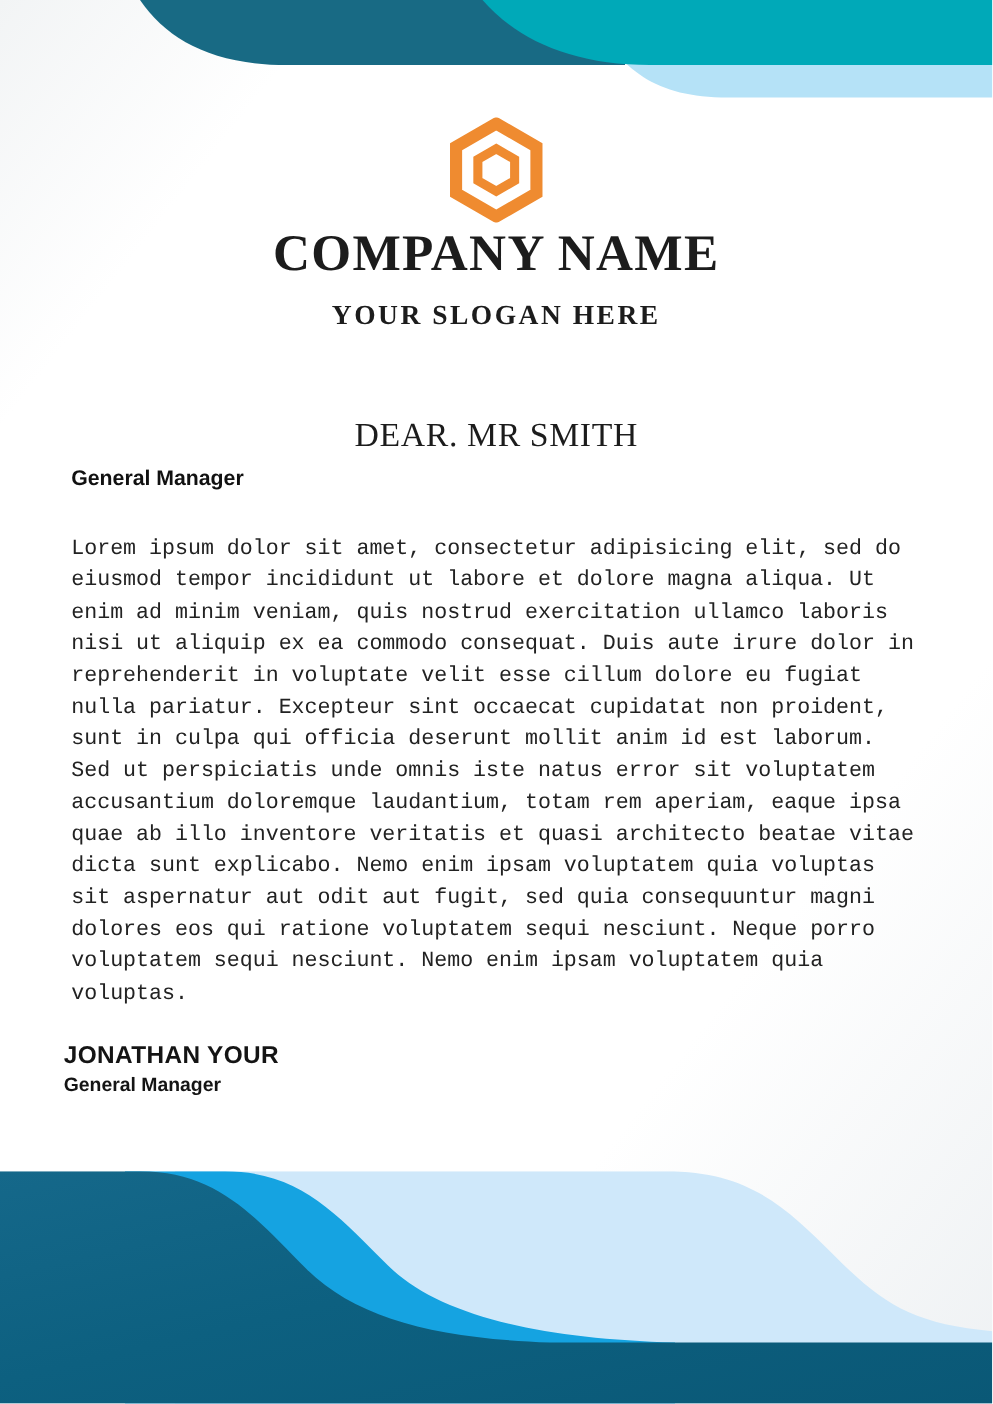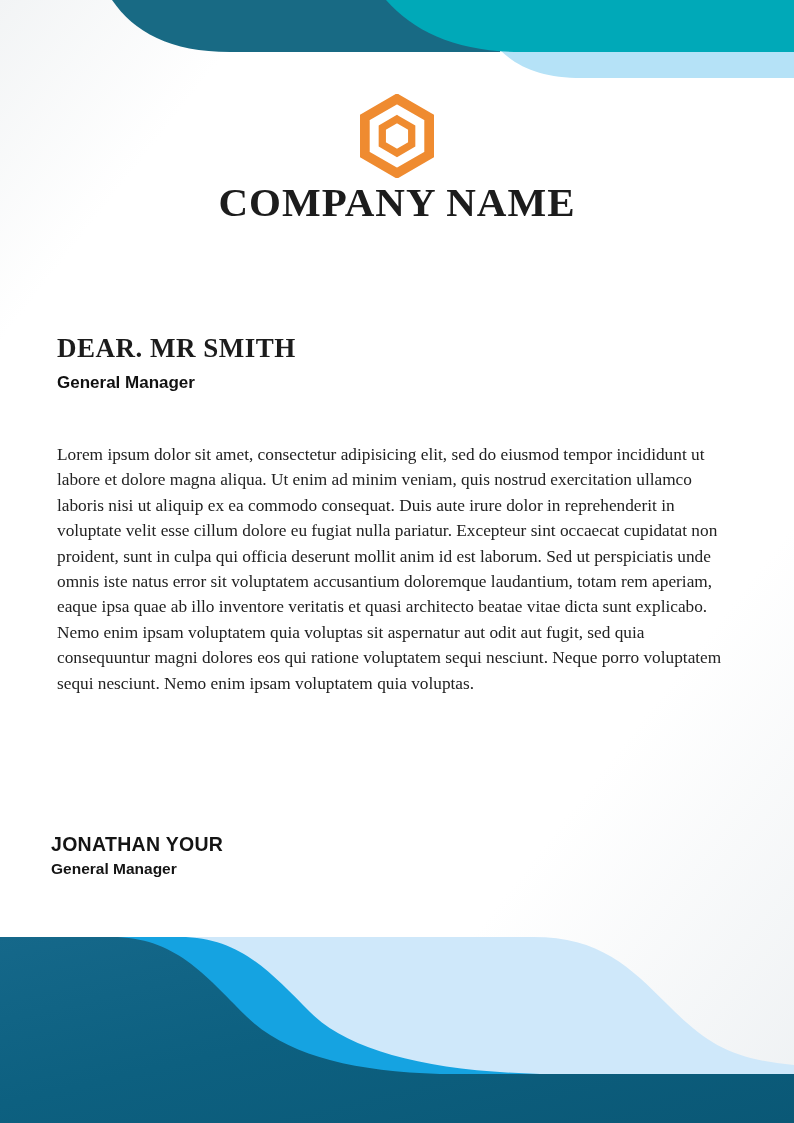--- a/index.html
+++ b/index.html
@@ -61,35 +61,36 @@
   }
   .letter-block {
     position: absolute;
     left: 57px;
     top: 333px;
     width: 680px;
     color: #1e1e1e;
   }
   .salutation {
     font-family: "Liberation Serif", serif;
-    font-weight: 700;
+    font-weight: 400;
     font-size: 27px;
     letter-spacing: 0.5px;
     color: #1c1c1c;
+    text-align: center;
   }
   .salutation-title {
     margin-top: 9px;
     font-family: "Liberation Sans", sans-serif;
     font-weight: 700;
     font-size: 17px;
     color: #111111;
   }
   .body-text {
-    margin-top: 49px;
-    font-family: Liberation Serif, serif;
+    margin-top: 34px;
+    font-family: Liberation Mono, monospace;
     font-size: 17.3px;
     line-height: 25.4px;
     color: #222222;
   }
   .signature-block {
     position: absolute;
     left: 51px;
     top: 833px;
     color: #141414;
   }
@@ -116,20 +117,21 @@
     <path d="M112 0 C134 32 170 52 230 52 L500 52 L500 0 Z" fill="#186A84"></path>
     <path d="M386 0 C414 32 458 52 520 52 L794 52 L794 0 Z" fill="#00A9B8"></path>
   </svg>
 
   <div class="header-block">
     <svg class="logo" viewBox="-48 -52 96 104">
       <polygon points="0,-46 39.8,-23 39.8,23 0,46 -39.8,23 -39.8,-23" fill="none" stroke-width="12" stroke-linejoin="miter" stroke="#EF8B30"></polygon>
       <polygon points="0,-21 18.2,-10.5 18.2,10.5 0,21 -18.2,10.5 -18.2,-10.5" fill="none" stroke-width="9" stroke-linejoin="miter" stroke="#EF8B30"></polygon>
     </svg>
     <div class="company-name">COMPANY NAME</div>
+    <div class="slogan">YOUR SLOGAN HERE</div>
   </div>
 
   <div class="letter-block">
     <div class="salutation">DEAR. MR SMITH</div>
     <div class="salutation-title">General Manager</div>
     <p class="body-text">Lorem ipsum dolor sit amet, consectetur adipisicing elit, sed do eiusmod tempor incididunt ut labore et dolore magna aliqua. Ut enim ad minim veniam, quis nostrud exercitation ullamco laboris nisi ut aliquip ex ea commodo consequat. Duis aute irure dolor in reprehenderit in voluptate velit esse cillum dolore eu fugiat nulla pariatur. Excepteur sint occaecat cupidatat non proident, sunt in culpa qui officia deserunt mollit anim id est laborum. Sed ut perspiciatis unde omnis iste natus error sit voluptatem accusantium doloremque laudantium, totam rem aperiam, eaque ipsa quae ab illo inventore veritatis et quasi architecto beatae vitae dicta sunt explicabo. Nemo enim ipsam voluptatem quia voluptas sit aspernatur aut odit aut fugit, sed quia consequuntur magni dolores eos qui ratione voluptatem sequi nesciunt. Neque porro voluptatem sequi nesciunt. Nemo enim ipsam voluptatem quia voluptas.</p>
   </div>
 
   <div class="signature-block">
     <div class="signature-name">JONATHAN YOUR</div>

